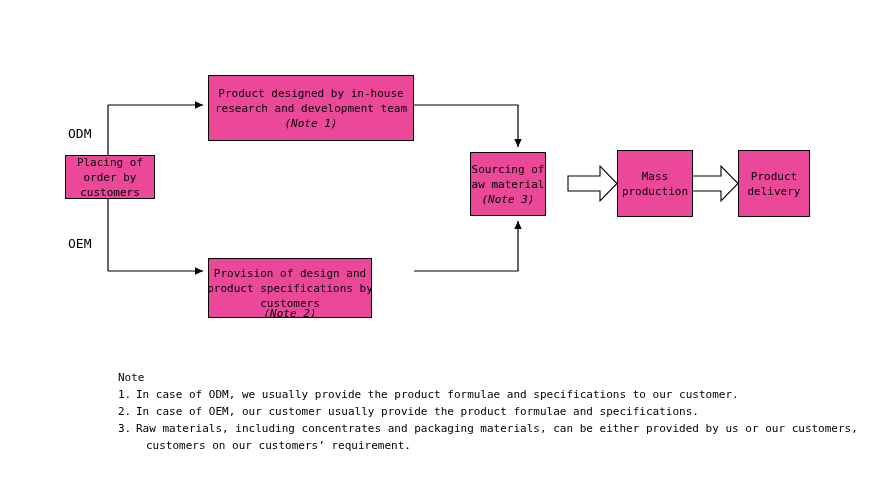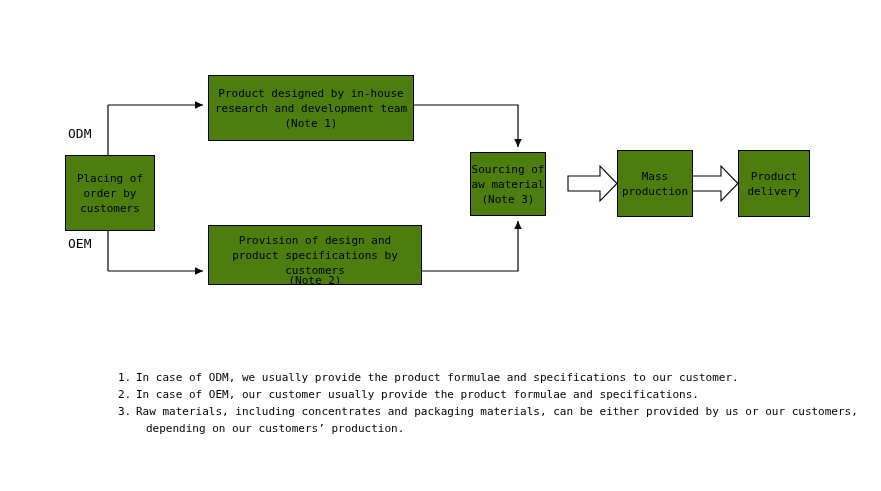--- a/index.html
+++ b/index.html
@@ -23,40 +23,41 @@
   .edges {
     position: absolute;
     left: 0; top: 0;
     width: 881px;
     height: 491px;
   }
   .node {
     position: absolute;
     box-sizing: border-box;
     border: 1px solid #000000;
-    background: #4d7c0f;
+    background: #ec4899;
     display: flex;
     flex-direction: column;
     align-items: center;
     justify-content: center;
     text-align: center;
     font-size: 11px;
     line-height: 15px;
     letter-spacing: 0px;
     overflow: hidden;
     z-index: 3;
   }
   .node .line { white-space: nowrap; }
   .node .note-ref {
+    font-style: italic;
     white-space: nowrap;
   }
   
-  #node-order    { left: 65px;  top: 155px; width: 90px;  height: 76px; }
+  #node-order    { left: 65px;  top: 155px; width: 90px;  height: 44px; }
   #node-odm      { left: 208px; top: 75px;  width: 206px; height: 66px; }
-  #node-oem      { left: 208px; top: 225px; width: 214px; height: 60px; }
+  #node-oem      { left: 208px; top: 258px; width: 164px; height: 60px; }
   #node-sourcing { left: 470px; top: 152px; width: 76px;  height: 64px; }
   #node-mass     { left: 617px; top: 150px; width: 76px;  height: 67px; }
   #node-delivery { left: 738px; top: 150px; width: 72px;  height: 67px; }
 
   #node-oem .note-ref {
     position: absolute;
     left: 0;
     right: 0;
     bottom: -4px;
   }
@@ -153,31 +154,32 @@
 
   <div class="node" id="node-delivery">
     <span class="line">Product</span>
     <span class="line">delivery</span>
   </div>
 
   <div class="branch-label" id="label-odm">ODM</div>
   <div class="branch-label" id="label-oem">OEM</div>
 
   <div class="notes">
+    <div class="notes-title">Note</div>
 
     <div class="note-row">
       <span class="note-num">1.</span>
       <span class="note-text">In case of ODM, we usually provide the product formulae and specifications to our customer.</span>
     </div>
 
     <div class="note-row">
       <span class="note-num">2.</span>
       <span class="note-text">In case of OEM, our customer usually provide the product formulae and specifications.</span>
     </div>
 
     <div class="note-row">
       <span class="note-num">3.</span>
       <span class="note-text">Raw materials, including concentrates and packaging materials, can be either provided by us or our customers,</span>
     </div>
-    <div class="note-cont">depending on our customers’ production.</div>
+    <div class="note-cont">customers on our customers’ requirement.</div>
   </div>
 
 </div>
 
 </body></html>

